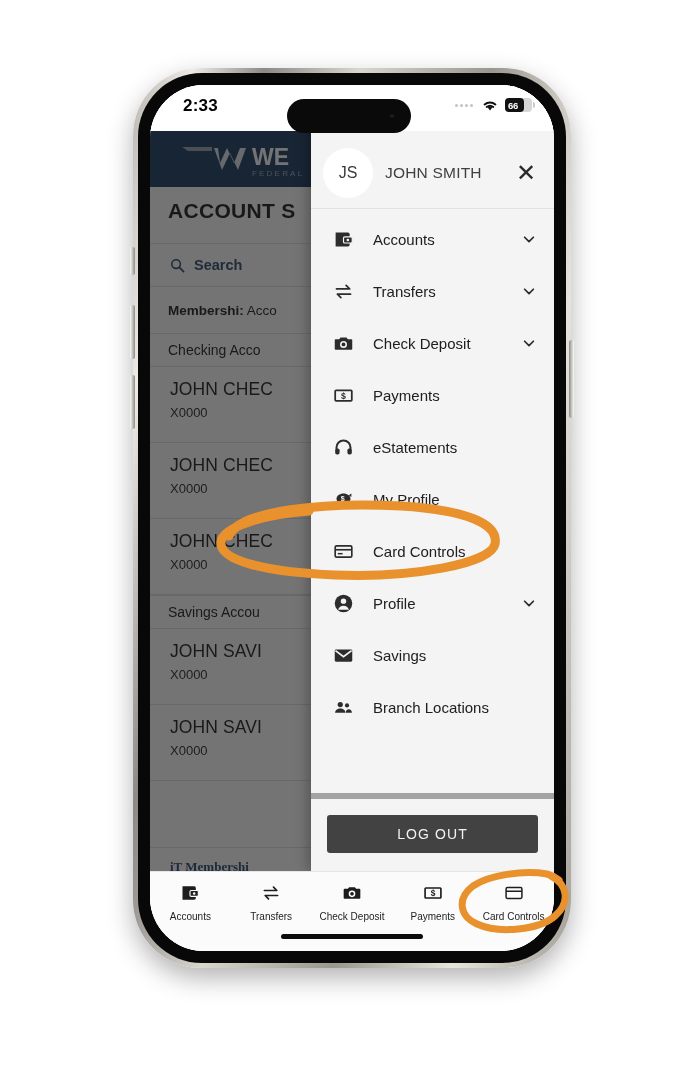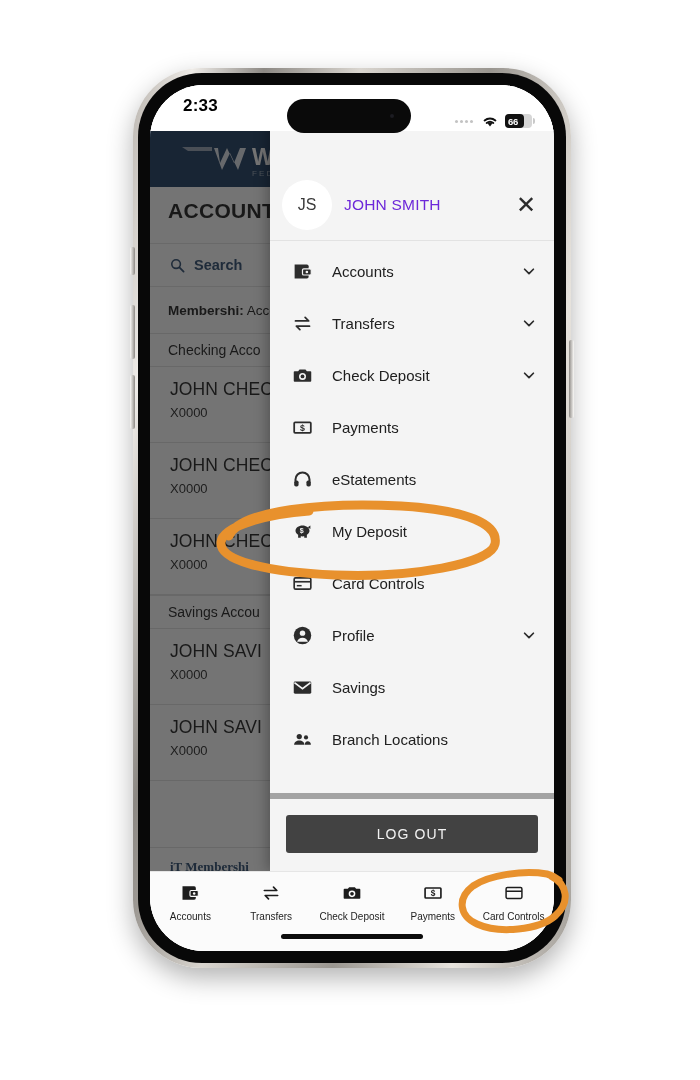--- a/index.html
+++ b/index.html
@@ -50,21 +50,21 @@
     font-size: 17px; font-weight: bold; color: #000; letter-spacing: .2px;
   }
   .island {
     position: absolute; left: 137px; top: 14px;
     width: 124px; height: 34px; border-radius: 19px; background: #0a0a0a; z-index: 45;
   }
   .island-dot {
     position: absolute; right: 17px; top: 15px; width: 4px; height: 4px;
     border-radius: 50%; background: #1c1c22;
   }
-  .sb-right { position: absolute; right: 22px; top: 13px; display: flex; align-items: center; gap: 6px; margin-top: 16px; }
+  .sb-right { position: absolute; right: 22px; top: 13px; display: flex; align-items: center; gap: 6px; }
   .sb-dots { display: flex; gap: 2px; align-items: center; margin-right: 2px; }
   .sb-dots i { width: 3px; height: 3px; background: #c3c3c3; border-radius: 50%; display: block; }
   .batt {
     width: 27px; height: 14px; border-radius: 4px; background: #d6d6d6;
     position: relative; display: flex; align-items: center;
   }
   .batt-fill {
     position: absolute; left: 0; top: 0; bottom: 0; width: 19px;
     background: #111; border-radius: 4px;
   }
@@ -112,37 +112,36 @@
   .foot-link {
     position: absolute; left: 20px; font-size: 13px; color: #2b4a6e; font-weight: bold; font-family: Liberation Serif, serif;
   }
   .dimmer {
     position: absolute; left: 0; top: 46px; width: 404px; bottom: 80px;
     background: rgba(24,24,24,.60); z-index: 18;
   }
 
   
   .drawer {
-    position: absolute; right: 0; top: 0; width: 284px; bottom: 80px;
+    position: absolute; right: 0; top: 0; width: 243px; bottom: 80px;
     background: #f4f4f4; z-index: 30;
     display: flex; flex-direction: column;
     box-shadow: -3px 0 12px rgba(0,0,0,.28);
-    margin-top: 32px;
   }
   .drawer-head {
     height: 124px; padding-top: 52px; display: flex; align-items: center;
     padding-left: 12px; padding-right: 14px; background: #f4f4f4;
     border-bottom: 1px solid #e2e2e2;
   }
   .avatar {
     width: 50px; height: 50px; border-radius: 50%; background: #ffffff;
     display: flex; align-items: center; justify-content: center;
     font-size: 16px; color: #3a3a3a; flex: none;
   }
-  .uname { flex: 1; font-size: 15.5px; color: #6d28d9; padding-left: 12px; letter-spacing:.2px; }
+  .uname { flex: 1; font-size: 15.5px; color: #404040; padding-left: 12px; letter-spacing:.2px; }
   .closex { width: 28px; font-size: 24px; color: #2b2b2b; line-height: 1; text-align: center; cursor: pointer; }
 
   .menu { flex: 1; overflow: hidden; padding-top: 4px; }
   .mi {
     height: 52px; display: flex; align-items: center; padding: 0 18px 0 20px; gap: 18px;
   }
   .mi-ic { width: 24px; height: 24px; flex: none; display: flex; align-items: center; justify-content: center; }
   .mi-lb { flex: 1; font-size: 15px; color: #202020; }
   .chev { width: 14px; height: 14px; flex: none; }
 
@@ -323,21 +322,21 @@
         </div>
 
         <div class="mi">
           <span class="mi-ic">
             <svg width="21" height="21" viewBox="0 0 24 24">
                 <path d="M20 11c0-3.3-3.6-6-8-6s-8 2.7-8 6c0 1.9 1.2 3.6 3 4.7V19h3v-1.6c.6.1 1.3.2 2 .2s1.4-.1 2-.2V19h3v-3.3c1.8-1.1 3-2.8 3-4.7z" fill="#2c2c2c"></path>
                 <path d="M18 7l3-2v4z" fill="#2c2c2c"></path>
                 <text x="11" y="14" text-anchor="middle" font-family="Liberation Sans, sans-serif" font-size="8" font-weight="bold" fill="#f4f4f4">$</text>
               </svg>
           </span>
-          <span class="mi-lb">My Deposit</span>
+          <span class="mi-lb">My Profile</span>
           <span class="chev"></span>
         </div>
 
         <div class="mi">
           <span class="mi-ic">
             <svg width="21" height="21" viewBox="0 0 24 24">
                 <rect x="2.5" y="5.5" width="19" height="13" rx="1.6" fill="none" stroke="#2c2c2c" stroke-width="1.9"></rect>
                 <line x1="2.5" y1="10" x2="21.5" y2="10" stroke="#2c2c2c" stroke-width="1.9"></line>
                 <line x1="5.5" y1="14.5" x2="11" y2="14.5" stroke="#2c2c2c" stroke-width="1.7"></line>
               </svg>

